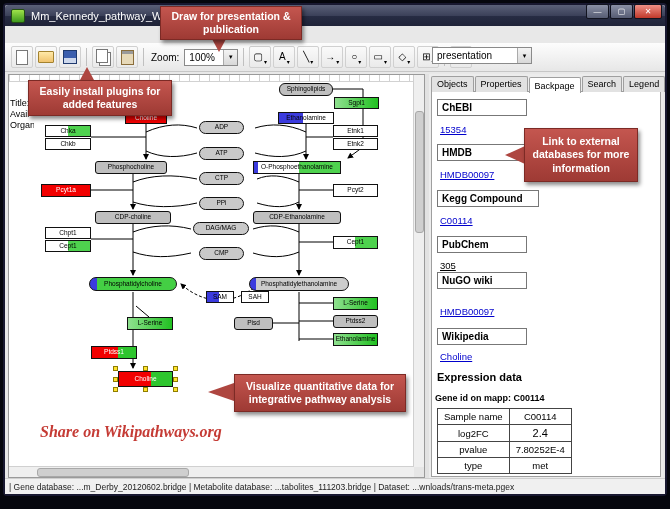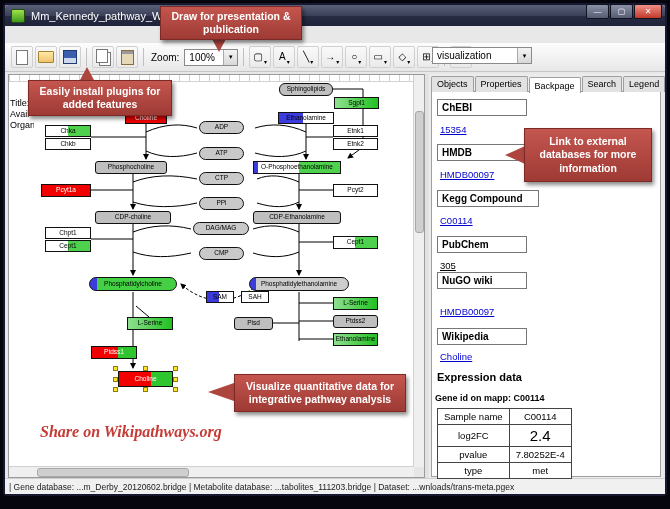--- a/index.html
+++ b/index.html
@@ -74,21 +74,21 @@
   .tab.active{background:#fff;position:relative;top:1px;padding-top:3px;}
   .pcontent{position:absolute;left:431px;top:91px;width:230px;height:386px;background:#fff;border:1px solid #9f9f9f;box-sizing:border-box;}
   .sechead{position:absolute;border:1px solid #777;background:#fff;font-size:10px;font-weight:bold;padding:2px 4px;width:80px;white-space:nowrap;overflow:hidden;z-index:2;}
   .wide{width:92px;}
   .blink{position:absolute;font-size:9.5px;color:#0000cc;text-decoration:underline;z-index:2;}
   .pval{position:absolute;font-size:9.5px;color:#000;z-index:2;}
   .exp-head{position:absolute;font-size:11px;font-weight:bold;z-index:2;}
   .geneline{position:absolute;font-size:9px;font-weight:bold;z-index:2;}
   .datatable{position:absolute;left:437px;top:408px;border-collapse:collapse;font-size:9.5px;z-index:2;}
   .datatable td{border:1px solid #444;padding:2px 6px;text-align:center;background:#fff;min-width:48px;}
-  .datatable td.big{font-size:15px;}
+  .datatable td.big{font-size:11px;}
 
   .statusbar{position:absolute;left:5px;top:478px;width:660px;height:16px;background:#f0f0f0;border-top:1px solid #cfcfcf;font-size:8.5px;display:flex;align-items:center;padding-left:4px;color:#222;white-space:nowrap;overflow:hidden;box-sizing:border-box;}
 
   
   .callout{position:absolute;background:linear-gradient(#c4564f,#9e3a34);border:1px solid #7c2a25;color:#fff;font-weight:bold;font-size:10.5px;text-align:center;display:flex;align-items:center;justify-content:center;padding:3px 6px;box-shadow:2px 3px 4px rgba(0,0,0,.45);z-index:60;box-sizing:border-box;line-height:1.25;}
   .arrow{position:absolute;width:0;height:0;z-index:59;}
   .arr-down{border-left:7px solid transparent;border-right:7px solid transparent;border-top:13px solid #ae4640;}
   .arr-up{border-left:7px solid transparent;border-right:7px solid transparent;border-bottom:13px solid #ae4640;}
   .arr-left{border-top:9px solid transparent;border-bottom:9px solid transparent;border-right:20px solid #ae4640;}
   .arr-left-big{border-top:9px solid transparent;border-bottom:9px solid transparent;border-right:26px solid #ae4640;}
@@ -174,21 +174,21 @@
         <span class="tglyph">⊞</span>
         <span class="tcar">▾</span>
       </div>
     <div class="tsep"></div>
     <div class="tbtn">
         <span class="tglyph">↶</span>
       </div>
   </div>
 
   <div class="combo viz-combo">
-    <span class="val">visualization</span>
+    <span class="val">presentation</span>
     <span class="car">▾</span>
   </div>
 
   <span class="info-label" style="left:10px;top:98px;">Title:</span>
   <span class="info-label" style="left:10px;top:109px;">Avail</span>
   <span class="info-label" style="left:10px;top:120px;">Organ</span>
 
   <div class="canvas">
     <div class="ruler"></div>
 
@@ -340,21 +340,21 @@
   <div class="statusbar">
     <span>| Gene database: ...m_Derby_20120602.bridge | Metabolite database: ...tabolites_111203.bridge | Dataset: ...wnloads/trans-meta.pgex</span>
   </div>
 
   <div class="callout" style="left:160px;top:6px;width:142px;height:34px;">Draw for presentation &amp; publication</div>
   <div class="arrow arr-down" style="left:212px;top:39px;"></div>
 
   <div class="callout" style="left:28px;top:80px;width:144px;height:36px;">Easily install plugins for added features</div>
   <div class="arrow arr-up" style="left:80px;top:67px;"></div>
 
-  <div class="callout" style="left:524px;top:128px;width:128px;height:54px;">Link to external databases for more information</div>
+  <div class="callout" style="left:524px;top:128px;width:114px;height:54px;">Link to external databases for more information</div>
   <div class="arrow arr-left" style="left:505px;top:146px;"></div>
 
   <div class="callout" style="left:234px;top:374px;width:172px;height:38px;">Visualize quantitative data for integrative pathway analysis</div>
   <div class="arrow arr-left-big" style="left:208px;top:383px;"></div>
 
   <div class="share">Share on Wikipathways.org</div>
 
 </div>
 
 </body></html>

